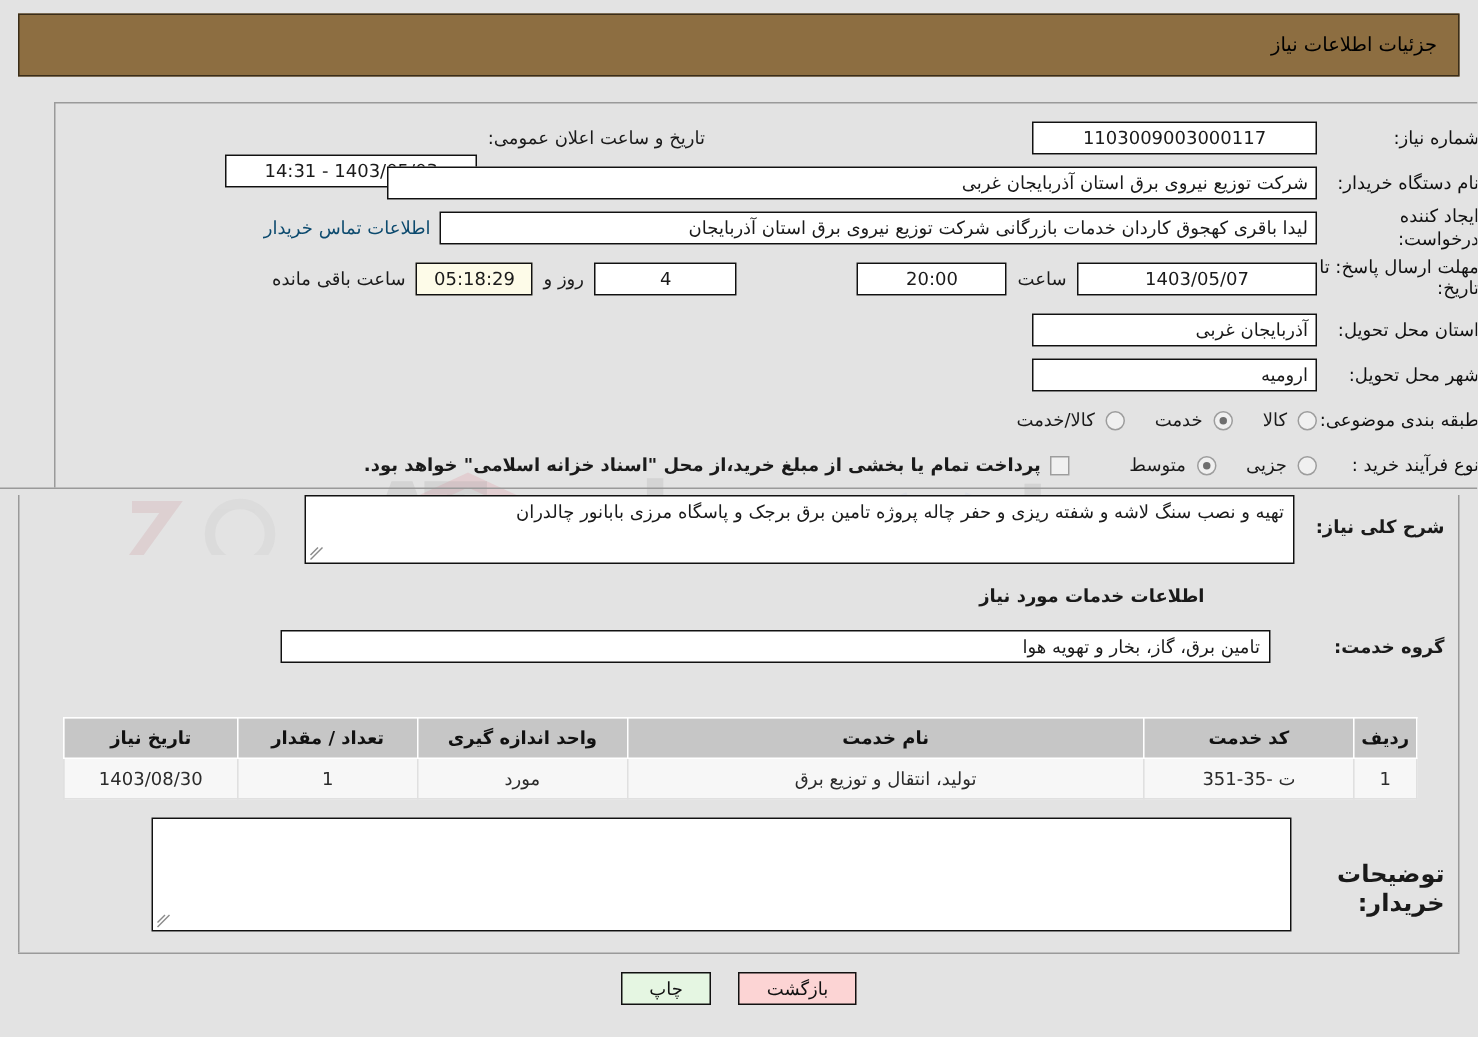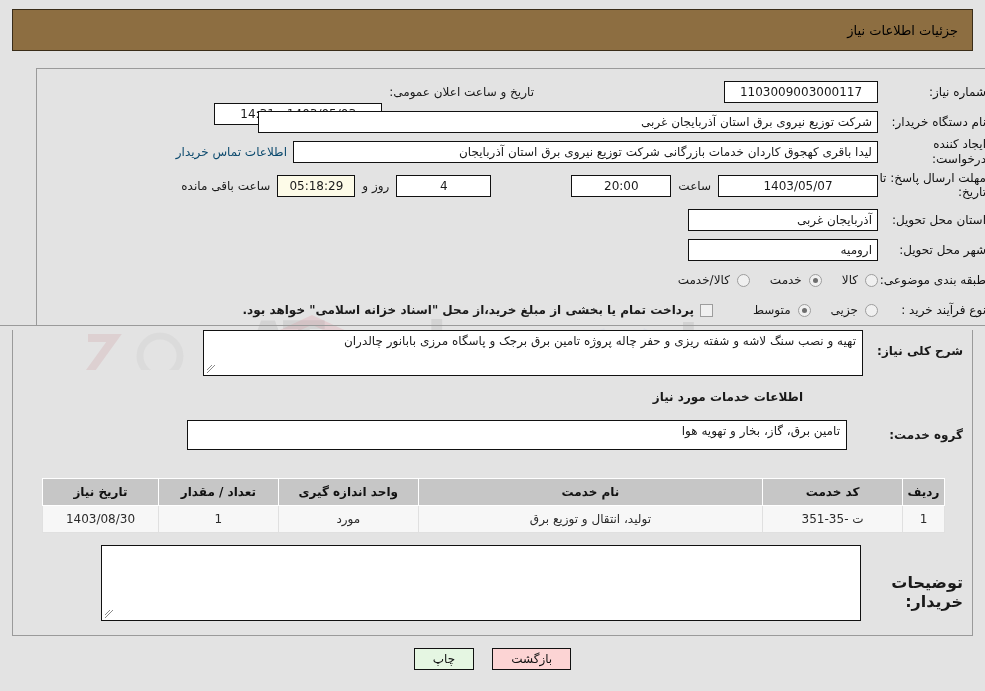--- a/index.html
+++ b/index.html
@@ -211,21 +211,21 @@
     text-align: right;
     padding-right: 10px;
     font-weight: bold;
     font-size: 12px;
     flex: none;
   }
   .grp-fld {
     border: 1px solid #111;
     background: #fff;
     width: 660px;
-    height: 30px;
+    height: 22px;
     line-height: 20px;
     font-size: 12px;
     text-align: right;
     padding: 0 6px;
     margin-left: 9px;
   }
 
   
   .tbl-wrap {
     position: absolute;
@@ -348,21 +348,21 @@
   </svg>
 
   <div class="titlebar">
     <span>جزئیات اطلاعات نیاز</span>
   </div>
 
   <div class="panel panel-top">
 
     <div class="row" style="margin-top:10px;">
       <span class="lbl">شماره نیاز:</span>
-      <span class="fld" style="width:154px;">1103009003000117</span>
+      <span class="fld" style="width:190px;margin-left:28px;">1103009003000117</span>
       <span class="mini-lbl" style="padding-right:190px;">تاریخ و ساعت اعلان عمومی:</span>
       <span class="fld" style="width:168px;margin-top:44px;">1403/05/03 - 14:31</span>
     </div>
 
     <div class="row">
       <span class="lbl">نام دستگاه خریدار:</span>
       <span class="fld rt" style="width:620px;">شرکت توزیع نیروی برق استان آذربایجان غربی</span>
     </div>
 
     <div class="row">

